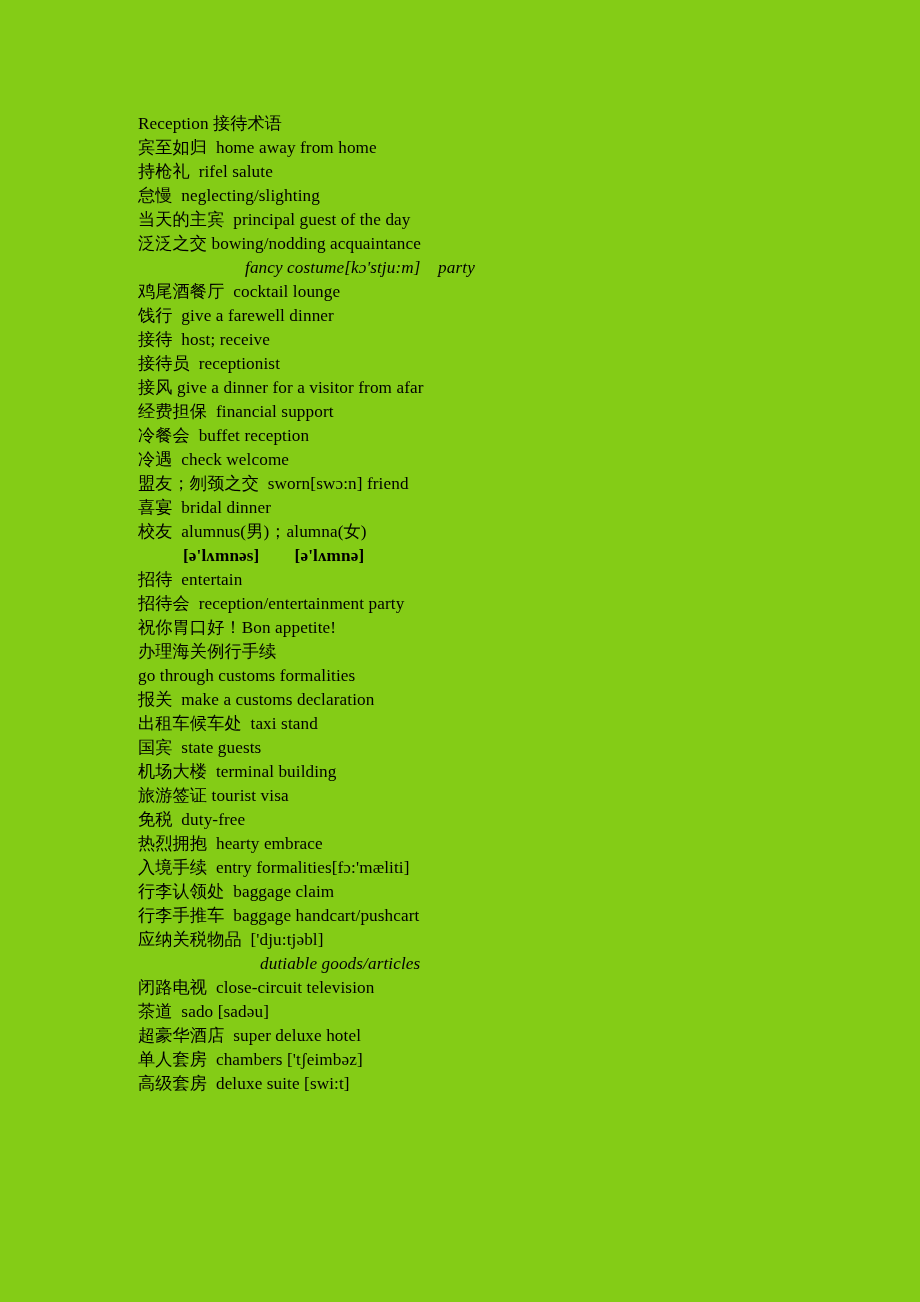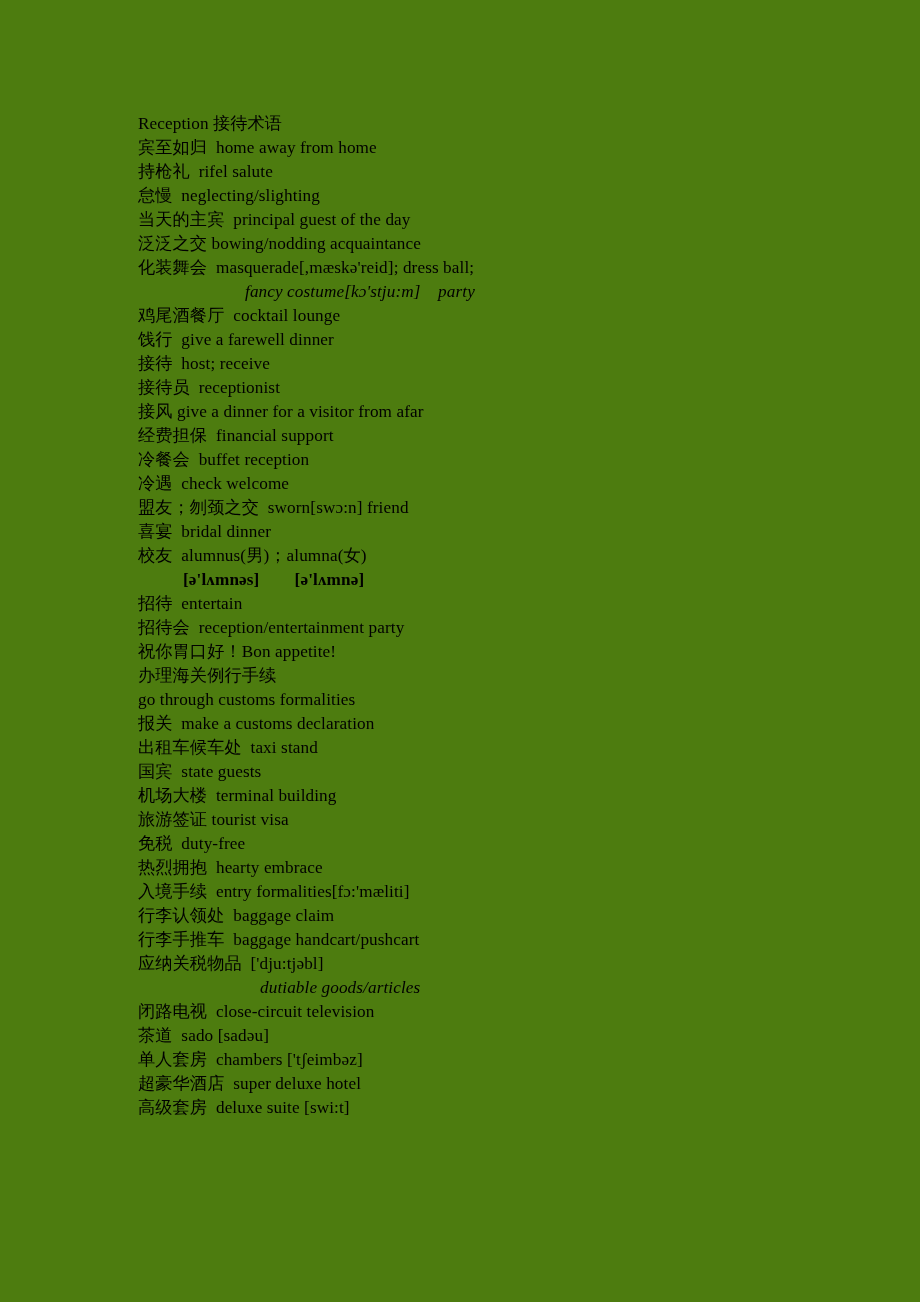--- a/index.html
+++ b/index.html
@@ -11,21 +11,21 @@
     width: 920px;
     height: 1302px;
     font-family: "Liberation Serif", "DejaVu Serif", serif;
     color: #000000;
     -webkit-font-smoothing: antialiased;
   }
   #page {
     position: relative;
     width: 920px;
     height: 1302px;
-    background: #4d7c0f;
+    background: #84cc16;
     overflow: hidden;
   }
   #doc-body {
     position: absolute;
     left: 138px;
     top: 112px;
     width: 700px;
   }
   .line {
     font-size: 17.2px;
@@ -42,21 +42,20 @@
 <body>
 
 <div id="page">
   <div id="doc-body">
       <div class="line">Reception 接待术语</div>
       <div class="line">宾至如归  home away from home</div>
       <div class="line">持枪礼  rifel salute</div>
       <div class="line">怠慢  neglecting/slighting</div>
       <div class="line">当天的主宾  principal guest of the day</div>
       <div class="line">泛泛之交 bowing/nodding acquaintance</div>
-      <div class="line">化装舞会  masquerade[,mæskə'reid]; dress ball;</div>
       <div class="line ind-costume">fancy costume[kɔ'stju:m]    party</div>
       <div class="line">鸡尾酒餐厅  cocktail lounge</div>
       <div class="line">饯行  give a farewell dinner</div>
       <div class="line">接待  host; receive</div>
       <div class="line">接待员  receptionist</div>
       <div class="line">接风 give a dinner for a visitor from afar</div>
       <div class="line">经费担保  financial support</div>
       <div class="line">冷餐会  buffet reception</div>
       <div class="line">冷遇  check welcome</div>
       <div class="line">盟友；刎颈之交  sworn[swɔ:n] friend</div>
@@ -75,17 +74,17 @@
       <div class="line">旅游签证 tourist visa</div>
       <div class="line">免税  duty-free</div>
       <div class="line">热烈拥抱  hearty embrace</div>
       <div class="line">入境手续  entry formalities[fɔ:'mæliti]</div>
       <div class="line">行李认领处  baggage claim</div>
       <div class="line">行李手推车  baggage handcart/pushcart</div>
       <div class="line">应纳关税物品  ['dju:tjəbl]</div>
       <div class="line ind-dutiable">dutiable goods/articles</div>
       <div class="line">闭路电视  close-circuit television</div>
       <div class="line">茶道  sado [sadəu]</div>
+      <div class="line">超豪华酒店  super deluxe hotel</div>
       <div class="line">单人套房  chambers ['tʃeimbəz]</div>
-      <div class="line">超豪华酒店  super deluxe hotel</div>
       <div class="line">高级套房  deluxe suite [swi:t]</div>
     </div>
 </div>
 
 </body></html>

